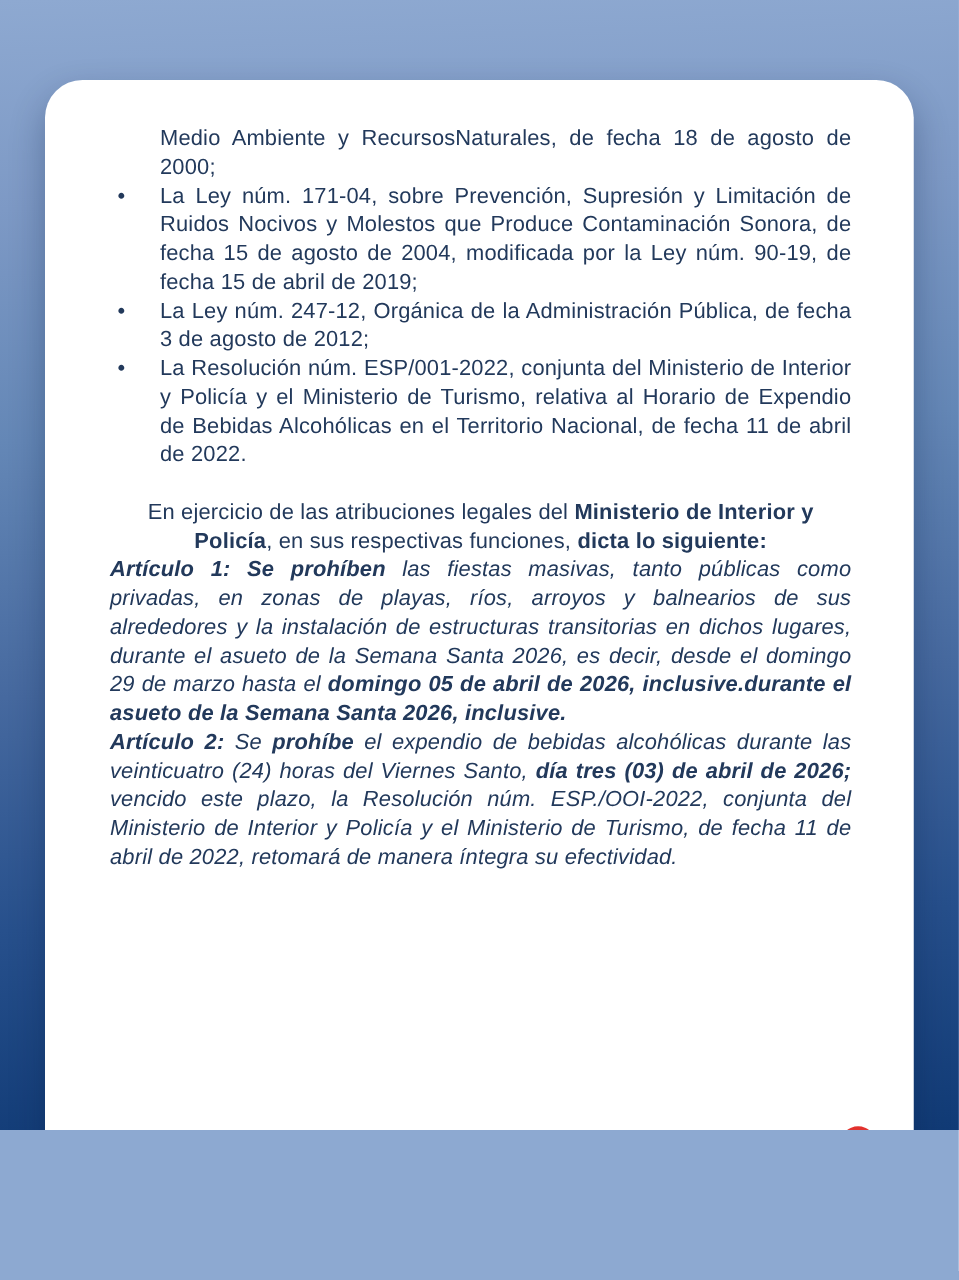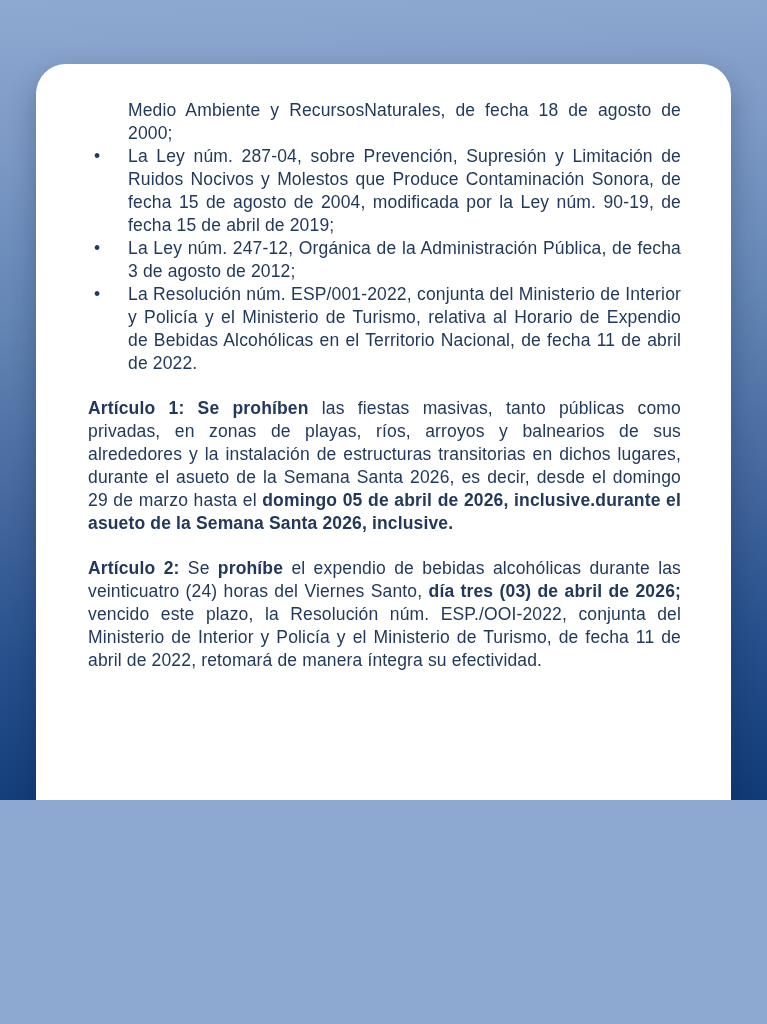--- a/index.html
+++ b/index.html
@@ -4,21 +4,21 @@
 <style>
   * { margin: 0; padding: 0; box-sizing: border-box; }
   html, body { width: 767px; }
   body {
     font-family: "Liberation Sans", "DejaVu Sans", sans-serif;
     background: #8da9d1;
   }
   .page {
     position: relative;
     width: 767px;
-    height: 800px;
+    height: 904px;
     overflow: hidden;
     background: linear-gradient(178deg,
       #8ea9d1 0%, #7d99c5 18%, #6487b6 38%,
       #46699f 60%, #27508c 80%, #113b76 100%);
   }
   .card {
     position: absolute;
     left: 36px;
     top: 64px;
     width: 695px;
@@ -48,23 +48,23 @@
     left: -34px;
     top: 0;
   }
   p.preamble {
     width: 593px;
     margin-top: 23px;
     text-align: center;
   }
   p.article {
     width: 593px;
-    margin-top: 22px;
     text-align: justify;
     text-justify: inter-word;
+    font-style: italic;
   }
   .next-btn {
     position: absolute;
     right: 30px;
     bottom: 26px;
     width: 29px;
     height: 29px;
     border-radius: 50%;
     background: #e2312d;
     border: none;
@@ -77,25 +77,26 @@
   .next-btn svg { display: block; }
 </style>
 </head>
 <body>
 
 <div class="page">
   <div class="card">
 
     <ul class="blist">
       <li><span>Medio Ambiente y RecursosNaturales, de fecha 18 de agosto de 2000;</span></li>
-      <li><span class="bullet">•</span><span>La Ley núm. 287-04, sobre Prevención, Supresión y Limitación de Ruidos Nocivos y Molestos que Produce Contaminación Sonora, de fecha 15 de agosto de 2004, modificada por la Ley núm. 90-19, de fecha 15 de abril de 2019;</span></li>
+      <li><span class="bullet">•</span><span>La Ley núm. 171-04, sobre Prevención, Supresión y Limitación de Ruidos Nocivos y Molestos que Produce Contaminación Sonora, de fecha 15 de agosto de 2004, modificada por la Ley núm. 90-19, de fecha 15 de abril de 2019;</span></li>
       <li><span class="bullet">•</span><span>La Ley núm. 247-12, Orgánica de la Administración Pública, de fecha 3 de agosto de 2012;</span></li>
       <li><span class="bullet">•</span><span>La Resolución núm. ESP/001-2022, conjunta del Ministerio de Interior y Policía y el Ministerio de Turismo, relativa al Horario de Expendio de Bebidas Alcohólicas en el Territorio Nacional, de fecha 11 de abril de 2022.</span></li>
     </ul>
 
+    <p class="preamble"><span>En ejercicio de las atribuciones legales del </span><span class="b">Ministerio de Interior y Policía</span><span>, en sus respectivas funciones, </span><span class="b">dicta lo siguiente:</span></p>
 
     <p class="article"><span class="b">Artículo 1: Se prohíben</span><span> las fiestas masivas, tanto públicas como privadas, en zonas de playas, ríos, arroyos y balnearios de sus alrededores y la instalación de estructuras transitorias en dichos lugares, durante el asueto de la Semana Santa 2026, es decir, desde el domingo 29 de marzo hasta el </span><span class="b">domingo 05 de abril de 2026, inclusive.durante el asueto de la Semana Santa 2026, inclusive.</span></p>
 
     <p class="article"><span class="b">Artículo 2:</span><span> Se </span><span class="b">prohíbe</span><span> el expendio de bebidas alcohólicas durante las veinticuatro (24) horas del Viernes Santo, </span><span class="b">día tres (03) de abril de 2026;</span><span> vencido este plazo, la Resolución núm. ESP./OOI-2022, conjunta del Ministerio de Interior y Policía y el Ministerio de Turismo, de fecha 11 de abril de 2022, retomará de manera íntegra su efectividad.</span></p>
 
 
     <button class="next-btn">
       <span style="display:flex">
         <svg width="15" height="15" viewBox="0 0 24 24" fill="none" stroke="#ffffff" stroke-width="4.5" stroke-linecap="round" stroke-linejoin="round">
           <polyline points="8,4 17,12 8,20"></polyline>

